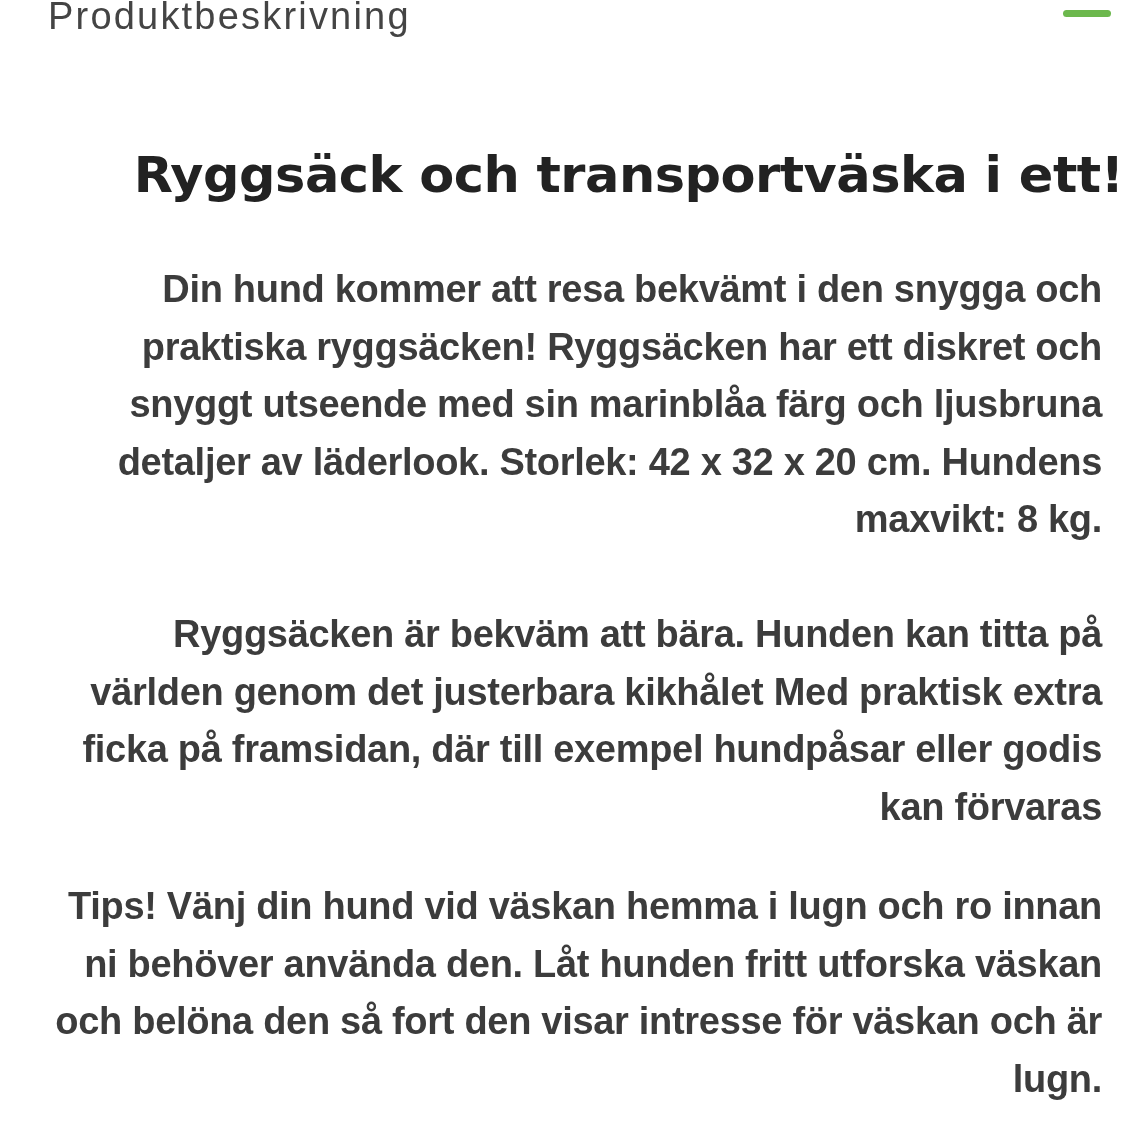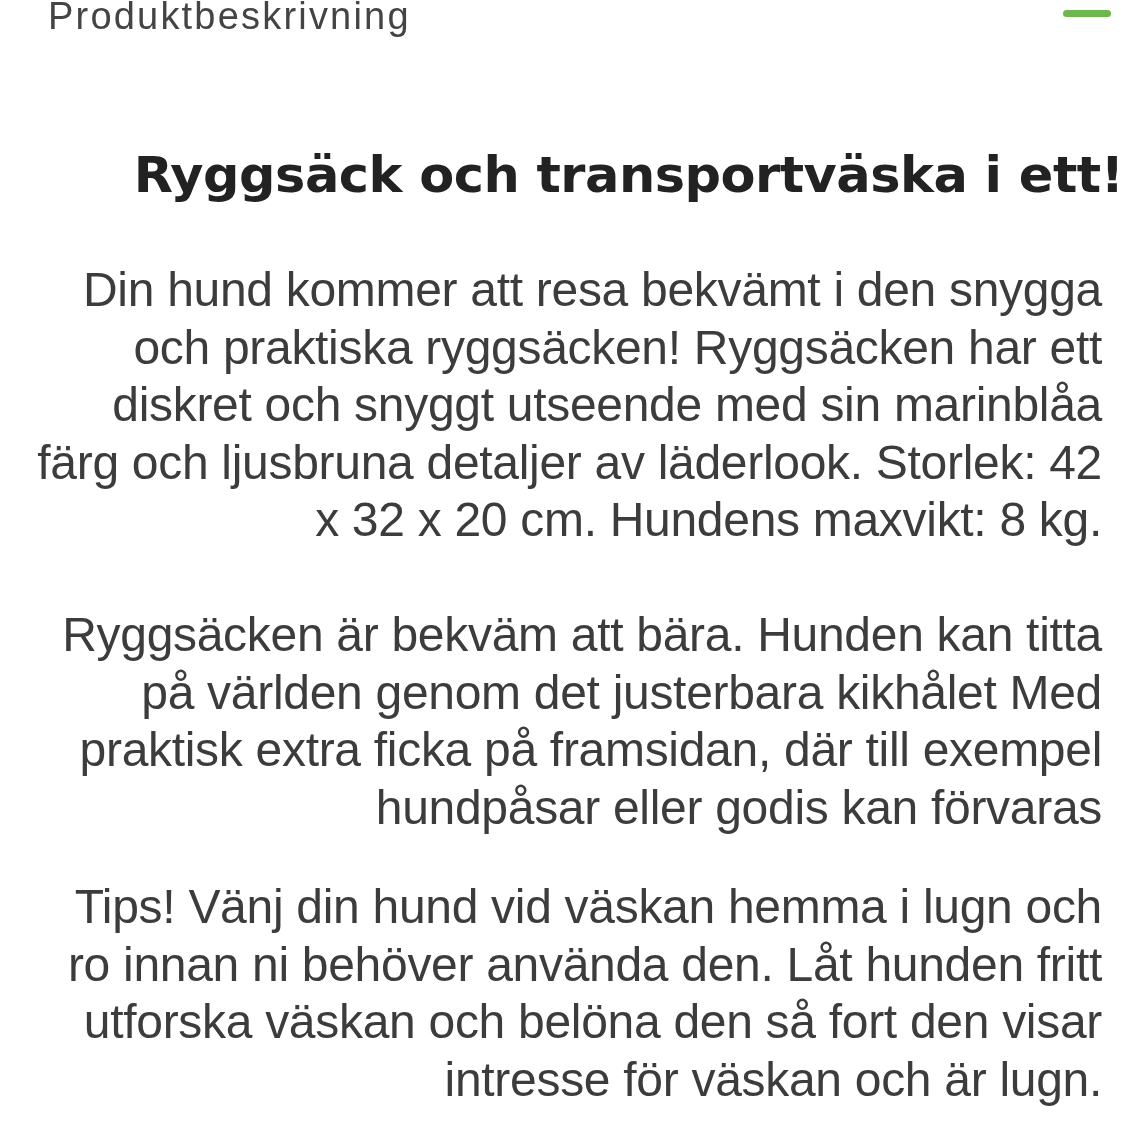--- a/index.html
+++ b/index.html
@@ -57,24 +57,25 @@
       font-size: 50px;
       line-height: 70px;
       color: #222222;
       letter-spacing: -0.5px;
       white-space: nowrap;
       transform: scaleX(1.02);
       transform-origin: left center;
     }
     .para {
       margin: 0;
-      font-size: 48px;
+      font-size: 38px;
       line-height: 57.5px;
       color: #3c3c3c;
       letter-spacing: -0.3px;
+      font-weight: bold;
     }
     .p1 { position: absolute; top: 121px; left: 0; width: 1070px; }
     .p2 { position: absolute; top: 466px; left: 0; width: 1070px; }
     .p3 { position: absolute; top: 738px; left: 0; width: 1070px; }
   </style>
 </head>
 <body>
 
 <div class="section-header">
   <div class="section-title">Produktbeskrivning</div>

